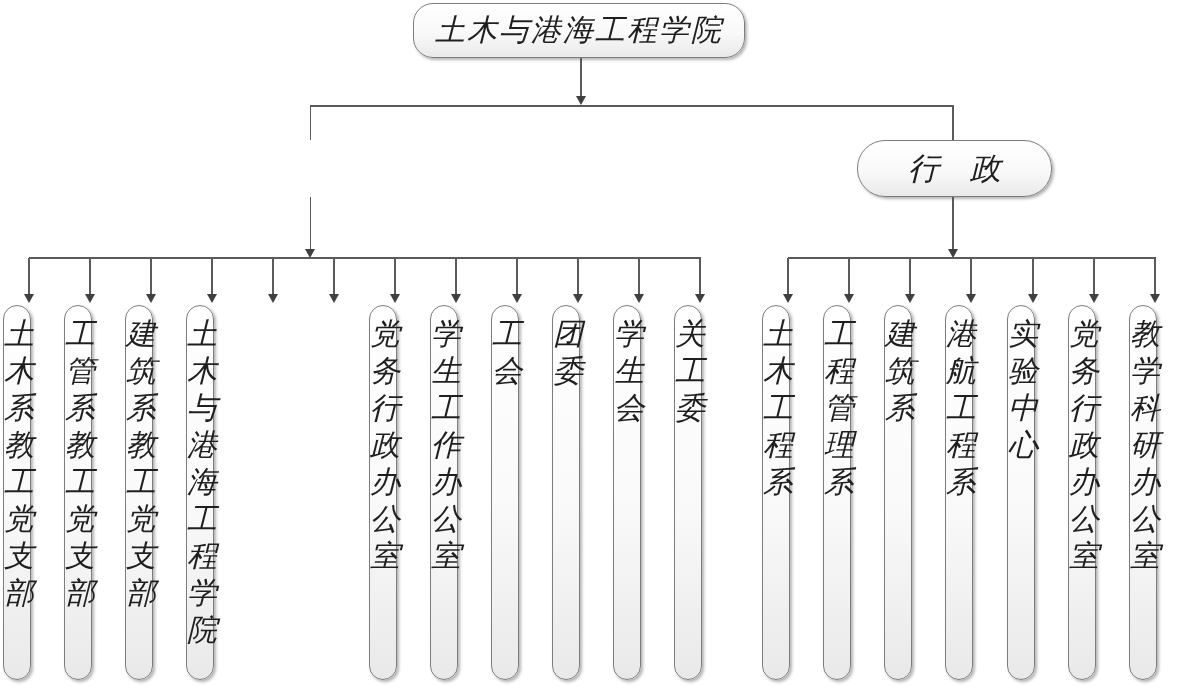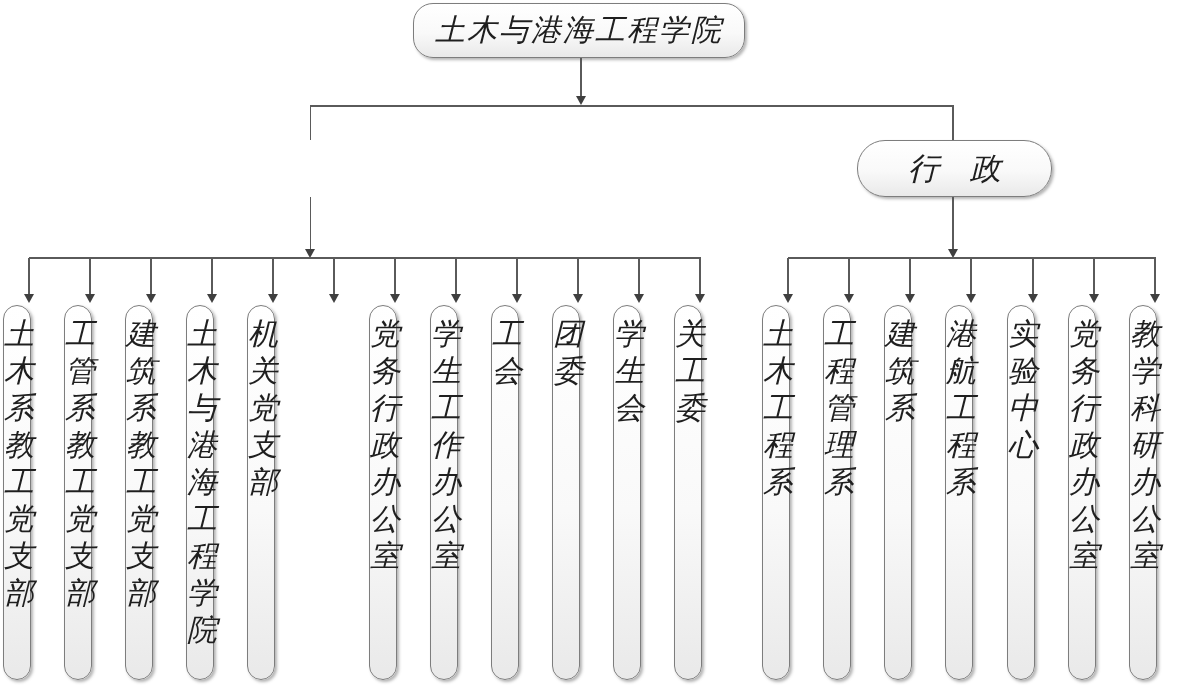--- a/index.html
+++ b/index.html
@@ -100,21 +100,20 @@
     </div>
 
   <div class="node root">土木与港海工程学院</div>
 
   <div class="node branch" style="left:857px;">行　政</div>
 
   <div class="node leaf" style="left:3px;">土木系教工党支部</div>
   <div class="node leaf" style="left:64px;">工管系教工党支部</div>
   <div class="node leaf" style="left:125px;">建筑系教工党支部</div>
   <div class="node leaf" style="left:186px;">土木与港海工程学院</div>
-  <div class="node leaf" style="left:247px;">机关党支部</div>
   <div class="node leaf" style="left:369px;">党务行政办公室</div>
   <div class="node leaf" style="left:430px;">学生工作办公室</div>
   <div class="node leaf" style="left:491px;">工会</div>
   <div class="node leaf" style="left:552px;">团委</div>
   <div class="node leaf" style="left:613px;">学生会</div>
   <div class="node leaf" style="left:674px;">关工委</div>
 
   <div class="node leaf" style="left:762px;">土木工程系</div>
   <div class="node leaf" style="left:823px;">工程管理系</div>
   <div class="node leaf" style="left:884px;">建筑系</div>

